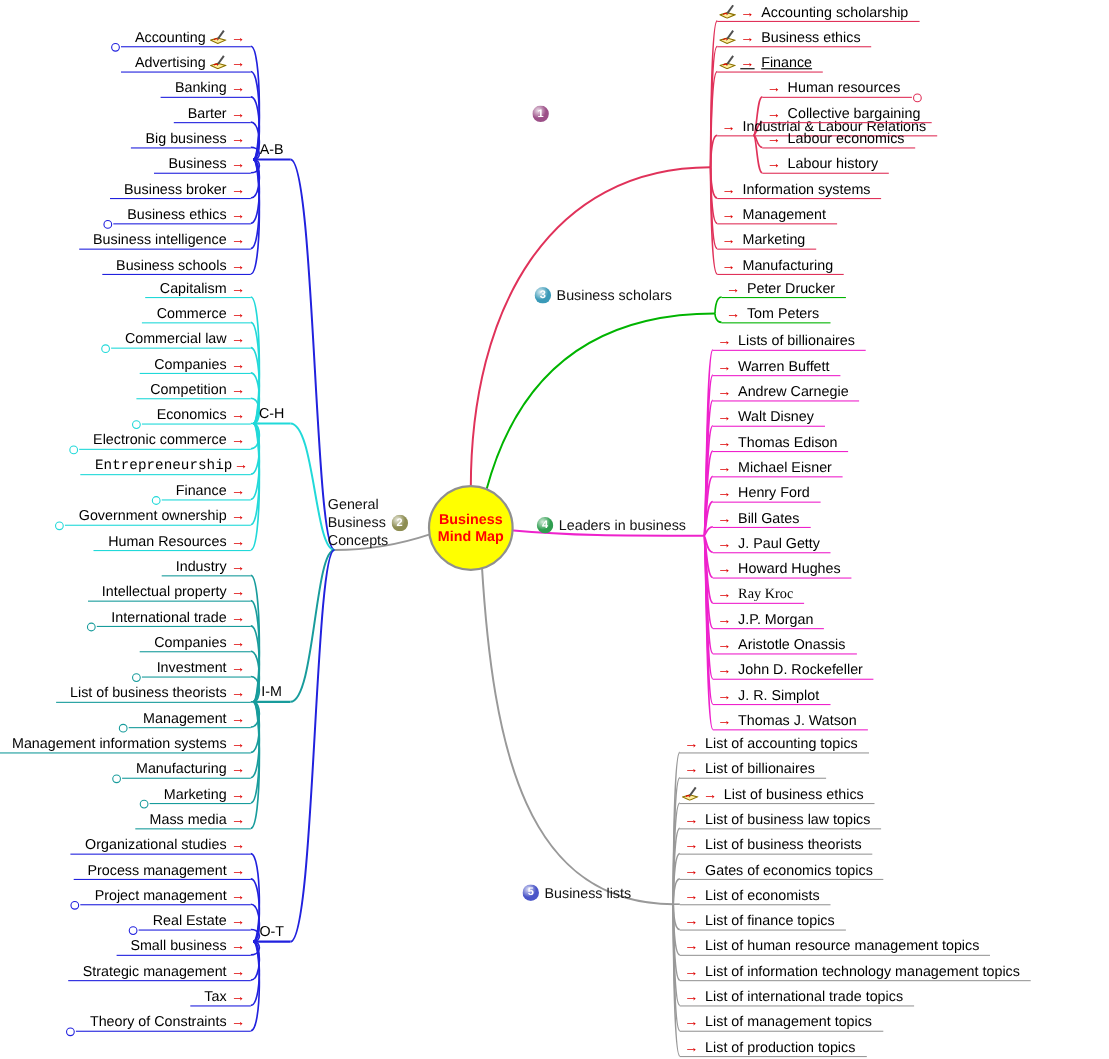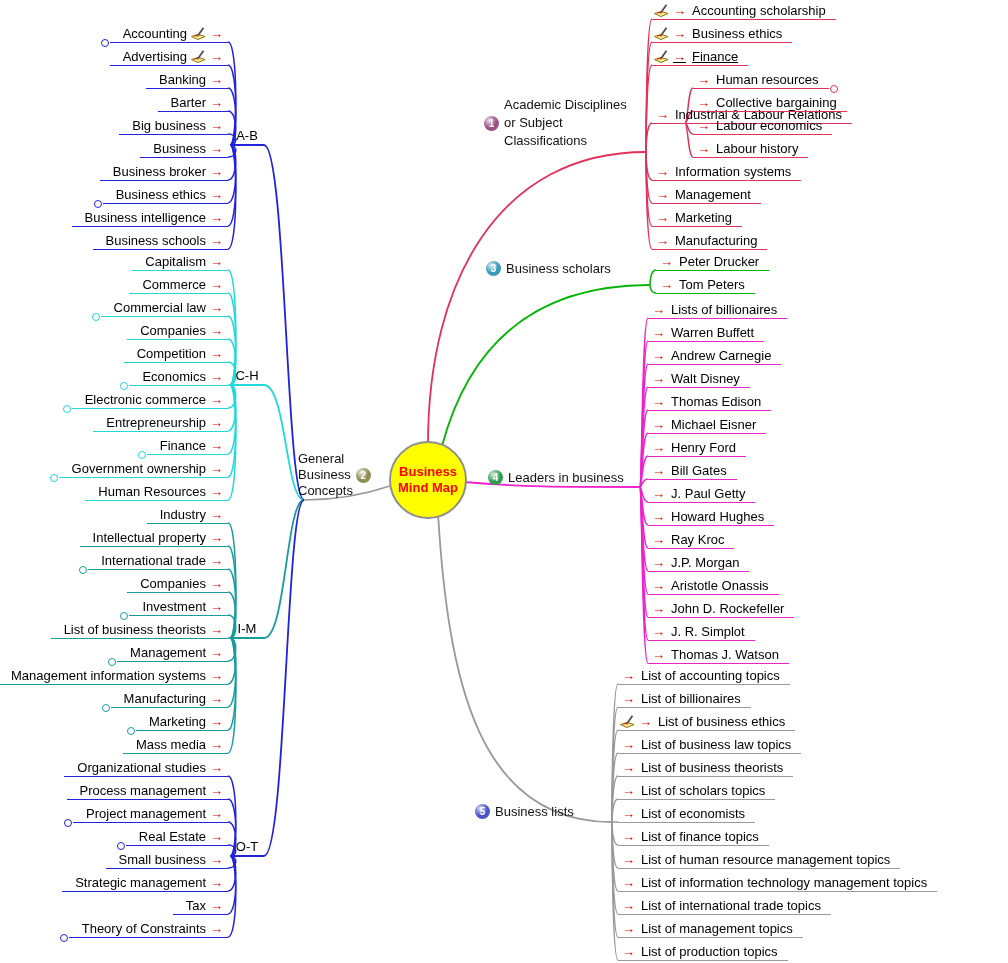--- a/index.html
+++ b/index.html
@@ -163,21 +163,21 @@
     <div class="item left" style="border-bottom-color: rgb(33, 33, 222); top: 210px; right: 780px;"><span class="lbl">Business intelligence</span><span class="arrow" style="color: rgb(221, 0, 0);">→</span></div>
     <div class="item left" style="border-bottom-color: rgb(33, 33, 222); top: 233px; right: 780px;"><span class="lbl">Business schools</span><span class="arrow" style="color: rgb(221, 0, 0);">→</span></div>
     <div class="letter-label" style="left: 230px; top: 368px; width: 34px;">C-H</div>
     <div class="item left" style="border-bottom-color: rgb(33, 217, 217); top: 254px; right: 780px;"><span class="lbl">Capitalism</span><span class="arrow" style="color: rgb(221, 0, 0);">→</span></div>
     <div class="item left" style="border-bottom-color: rgb(33, 217, 217); top: 277px; right: 780px;"><span class="lbl">Commerce</span><span class="arrow" style="color: rgb(221, 0, 0);">→</span></div>
     <div class="item left" style="border-bottom-color: rgb(33, 217, 217); top: 300px; right: 780px;"><span class="lbl">Commercial law</span><span class="arrow" style="color: rgb(221, 0, 0);">→</span><span class="endcap" style="border-color: rgb(33, 217, 217); left: -9px;"></span></div>
     <div class="item left" style="border-bottom-color: rgb(33, 217, 217); top: 323px; right: 780px;"><span class="lbl">Companies</span><span class="arrow" style="color: rgb(221, 0, 0);">→</span></div>
     <div class="item left" style="border-bottom-color: rgb(33, 217, 217); top: 346px; right: 780px;"><span class="lbl">Competition</span><span class="arrow" style="color: rgb(221, 0, 0);">→</span></div>
     <div class="item left" style="border-bottom-color: rgb(33, 217, 217); top: 369px; right: 780px;"><span class="lbl">Economics</span><span class="arrow" style="color: rgb(221, 0, 0);">→</span><span class="endcap" style="border-color: rgb(33, 217, 217); left: -9px;"></span></div>
     <div class="item left" style="border-bottom-color: rgb(33, 217, 217); top: 392px; right: 780px;"><span class="lbl">Electronic commerce</span><span class="arrow" style="color: rgb(221, 0, 0);">→</span><span class="endcap" style="border-color: rgb(33, 217, 217); left: -9px;"></span></div>
-    <div class="item left" style="border-bottom-color: rgb(33, 217, 217); top: 415px; right: 780px;"><span class="lbl">Entrepreneurship</span><span class="arrow" style="color: rgb(221, 0, 0);">→</span></div>
+    <div class="item left" style="border-bottom-color: rgb(33, 217, 217); top: 415px; right: 780px; font-family: Liberation Mono, monospace;"><span class="lbl">Entrepreneurship</span><span class="arrow" style="color: rgb(221, 0, 0);">→</span></div>
     <div class="item left" style="border-bottom-color: rgb(33, 217, 217); top: 438px; right: 780px; text-align: center;"><span class="lbl">Finance</span><span class="arrow" style="color: rgb(221, 0, 0);">→</span><span class="endcap" style="border-color: rgb(33, 217, 217); left: -9px;"></span></div>
     <div class="item left" style="border-bottom-color: rgb(33, 217, 217); top: 461px; right: 780px;"><span class="lbl">Government ownership</span><span class="arrow" style="color: rgb(221, 0, 0);">→</span><span class="endcap" style="border-color: rgb(33, 217, 217); left: -9px;"></span></div>
     <div class="item left" style="border-bottom-color: rgb(33, 217, 217); top: 484px; right: 780px;"><span class="lbl">Human Resources</span><span class="arrow" style="color: rgb(221, 0, 0);">→</span></div>
     <div class="letter-label" style="left: 230px; top: 621px; width: 34px;">I-M</div>
     <div class="item left" style="border-bottom-color: rgb(24, 156, 156); top: 507px; right: 780px;"><span class="lbl">Industry</span><span class="arrow" style="color: rgb(221, 0, 0);">→</span></div>
     <div class="item left" style="border-bottom-color: rgb(24, 156, 156); top: 530px; right: 780px;"><span class="lbl">Intellectual property</span><span class="arrow" style="color: rgb(221, 0, 0);">→</span></div>
     <div class="item left" style="border-bottom-color: rgb(24, 156, 156); top: 553px; right: 780px;"><span class="lbl">International trade</span><span class="arrow" style="color: rgb(221, 0, 0);">→</span><span class="endcap" style="border-color: rgb(24, 156, 156); left: -9px;"></span></div>
     <div class="item left" style="border-bottom-color: rgb(24, 156, 156); top: 576px; right: 780px;"><span class="lbl">Companies</span><span class="arrow" style="color: rgb(221, 0, 0);">→</span></div>
     <div class="item left" style="border-bottom-color: rgb(24, 156, 156); top: 599px; right: 780px;"><span class="lbl">Investment</span><span class="arrow" style="color: rgb(221, 0, 0);">→</span><span class="endcap" style="border-color: rgb(24, 156, 156); left: -9px;"></span></div>
     <div class="item left" style="border-bottom-color: rgb(24, 156, 156); top: 622px; right: 780px;"><span class="lbl">List of business theorists</span><span class="arrow" style="color: rgb(221, 0, 0);">→</span></div>
@@ -190,25 +190,20 @@
     <div class="item left" style="border-bottom-color: rgb(33, 33, 222); top: 760px; right: 780px;"><span class="lbl">Organizational studies</span><span class="arrow" style="color: rgb(221, 0, 0);">→</span></div>
     <div class="item left" style="border-bottom-color: rgb(33, 33, 222); top: 783px; right: 780px;"><span class="lbl">Process management</span><span class="arrow" style="color: rgb(221, 0, 0);">→</span></div>
     <div class="item left" style="border-bottom-color: rgb(33, 33, 222); top: 806px; right: 780px;"><span class="lbl">Project management</span><span class="arrow" style="color: rgb(221, 0, 0);">→</span><span class="endcap" style="border-color: rgb(33, 33, 222); left: -9px;"></span></div>
     <div class="item left" style="border-bottom-color: rgb(33, 33, 222); top: 829px; right: 780px;"><span class="lbl">Real Estate</span><span class="arrow" style="color: rgb(221, 0, 0);">→</span><span class="endcap" style="border-color: rgb(33, 33, 222); left: -9px;"></span></div>
     <div class="item left" style="border-bottom-color: rgb(33, 33, 222); top: 852px; right: 780px;"><span class="lbl">Small business</span><span class="arrow" style="color: rgb(221, 0, 0);">→</span></div>
     <div class="item left" style="border-bottom-color: rgb(33, 33, 222); top: 875px; right: 780px;"><span class="lbl">Strategic management</span><span class="arrow" style="color: rgb(221, 0, 0);">→</span></div>
     <div class="item left" style="border-bottom-color: rgb(33, 33, 222); top: 898px; right: 780px;"><span class="lbl">Tax</span><span class="arrow" style="color: rgb(221, 0, 0);">→</span></div>
     <div class="item left" style="border-bottom-color: rgb(33, 33, 222); top: 921px; right: 780px;"><span class="lbl">Theory of Constraints</span><span class="arrow" style="color: rgb(221, 0, 0);">→</span><span class="endcap" style="border-color: rgb(33, 33, 222); left: -9px;"></span></div>
     <div class="blabel" style="left: 484px; top: 96px;">
       <span class="badge" style="background: radial-gradient(circle at 35% 30%, rgba(255, 255, 255, 0.8), rgba(255, 255, 255, 0) 50%), rgb(156, 80, 136);">1</span>
-      <div class="multi">
-        <div>Academic Disciplines</div>
-        <div>or Subject</div>
-        <div>Classifications</div>
-      </div>
     </div>
     <div class="item right" style="border-bottom-color: rgb(224, 50, 90); top: 3px; left: 652px;"><svg width="15" height="13" viewBox="0 0 15 13">
         <polygon points="0.5,9.5 7,7.5 14,9.5 7,12.5" fill="#ffef9e" stroke="#8a7000" stroke-width="1"></polygon>
         <path d="M3.5,9.2 q2,-1.8 4,-0.2" fill="none" stroke="#e00000" stroke-width="1"></path>
         <line x1="12.5" y1="0.8" x2="7.2" y2="8.2" stroke="#505050" stroke-width="1.8"></line>
         <polygon points="6.6,9.3 7.8,8.6 6.2,10.2" fill="#202020"></polygon>
       </svg><span class="arrow" style="color: rgb(221, 0, 0);">→</span><span class="lbl">Accounting scholarship</span></div>
     <div class="item right" style="border-bottom-color: rgb(224, 50, 90); top: 26px; left: 652px;"><svg width="15" height="13" viewBox="0 0 15 13">
         <polygon points="0.5,9.5 7,7.5 14,9.5 7,12.5" fill="#ffef9e" stroke="#8a7000" stroke-width="1"></polygon>
         <path d="M3.5,9.2 q2,-1.8 4,-0.2" fill="none" stroke="#e00000" stroke-width="1"></path>
@@ -243,41 +238,41 @@
     <div class="item right" style="border-bottom-color: rgb(238, 34, 204); top: 302px; left: 648px;"><span class="arrow" style="color: rgb(221, 0, 0);">→</span><span class="lbl">Lists of billionaires</span></div>
     <div class="item right" style="border-bottom-color: rgb(238, 34, 204); top: 325px; left: 648px;"><span class="arrow" style="color: rgb(221, 0, 0);">→</span><span class="lbl">Warren Buffett</span></div>
     <div class="item right" style="border-bottom-color: rgb(238, 34, 204); top: 348px; left: 648px; text-align: center;"><span class="arrow" style="color: rgb(221, 0, 0);">→</span><span class="lbl">Andrew Carnegie</span></div>
     <div class="item right" style="border-bottom-color: rgb(238, 34, 204); top: 371px; left: 648px;"><span class="arrow" style="color: rgb(221, 0, 0);">→</span><span class="lbl">Walt Disney</span></div>
     <div class="item right" style="border-bottom-color: rgb(238, 34, 204); top: 394px; left: 648px;"><span class="arrow" style="color: rgb(221, 0, 0);">→</span><span class="lbl">Thomas Edison</span></div>
     <div class="item right" style="border-bottom-color: rgb(238, 34, 204); top: 417px; left: 648px;"><span class="arrow" style="color: rgb(221, 0, 0);">→</span><span class="lbl">Michael Eisner</span></div>
     <div class="item right" style="border-bottom-color: rgb(238, 34, 204); top: 440px; left: 648px;"><span class="arrow" style="color: rgb(221, 0, 0);">→</span><span class="lbl">Henry Ford</span></div>
     <div class="item right" style="border-bottom-color: rgb(238, 34, 204); top: 463px; left: 648px;"><span class="arrow" style="color: rgb(221, 0, 0);">→</span><span class="lbl">Bill Gates</span></div>
     <div class="item right" style="border-bottom-color: rgb(238, 34, 204); top: 486px; left: 648px;"><span class="arrow" style="color: rgb(221, 0, 0);">→</span><span class="lbl">J. Paul Getty</span></div>
     <div class="item right" style="border-bottom-color: rgb(238, 34, 204); top: 509px; left: 648px;"><span class="arrow" style="color: rgb(221, 0, 0);">→</span><span class="lbl">Howard Hughes</span></div>
-    <div class="item right" style="border-bottom-color: rgb(238, 34, 204); top: 532px; left: 648px;"><span class="arrow" style="color: rgb(221, 0, 0);">→</span><span class="lbl">Ray Kroc</span></div>
+    <div class="item right" style="border-bottom-color: rgb(238, 34, 204); top: 532px; left: 648px; font-family: Liberation Serif, serif;"><span class="arrow" style="color: rgb(221, 0, 0);">→</span><span class="lbl">Ray Kroc</span></div>
     <div class="item right" style="border-bottom-color: rgb(238, 34, 204); top: 555px; left: 648px;"><span class="arrow" style="color: rgb(221, 0, 0);">→</span><span class="lbl">J.P. Morgan</span></div>
     <div class="item right" style="border-bottom-color: rgb(238, 34, 204); top: 578px; left: 648px;"><span class="arrow" style="color: rgb(221, 0, 0);">→</span><span class="lbl">Aristotle Onassis</span></div>
     <div class="item right" style="border-bottom-color: rgb(238, 34, 204); top: 601px; left: 648px;"><span class="arrow" style="color: rgb(221, 0, 0);">→</span><span class="lbl">John D. Rockefeller</span></div>
     <div class="item right" style="border-bottom-color: rgb(238, 34, 204); top: 624px; left: 648px;"><span class="arrow" style="color: rgb(221, 0, 0);">→</span><span class="lbl">J. R. Simplot</span></div>
     <div class="item right" style="border-bottom-color: rgb(238, 34, 204); top: 647px; left: 648px;"><span class="arrow" style="color: rgb(221, 0, 0);">→</span><span class="lbl">Thomas J. Watson</span></div>
     <div class="blabel" style="left: 475px; top: 804px;">
       <span class="badge" style="background: radial-gradient(circle at 35% 30%, rgba(255, 255, 255, 0.8), rgba(255, 255, 255, 0) 50%), rgb(74, 85, 200);">5</span>
       <span>Business lists</span>
     </div>
     <div class="item right" style="border-bottom-color: rgb(153, 153, 153); top: 668px; left: 618px;"><span class="arrow" style="color: rgb(221, 0, 0);">→</span><span class="lbl">List of accounting topics</span></div>
     <div class="item right" style="border-bottom-color: rgb(153, 153, 153); top: 691px; left: 618px;"><span class="arrow" style="color: rgb(221, 0, 0);">→</span><span class="lbl">List of billionaires</span></div>
     <div class="item right" style="border-bottom-color: rgb(153, 153, 153); top: 714px; left: 618px;"><svg width="15" height="13" viewBox="0 0 15 13">
         <polygon points="0.5,9.5 7,7.5 14,9.5 7,12.5" fill="#ffef9e" stroke="#8a7000" stroke-width="1"></polygon>
         <path d="M3.5,9.2 q2,-1.8 4,-0.2" fill="none" stroke="#e00000" stroke-width="1"></path>
         <line x1="12.5" y1="0.8" x2="7.2" y2="8.2" stroke="#505050" stroke-width="1.8"></line>
         <polygon points="6.6,9.3 7.8,8.6 6.2,10.2" fill="#202020"></polygon>
       </svg><span class="arrow" style="color: rgb(221, 0, 0);">→</span><span class="lbl">List of business ethics</span></div>
     <div class="item right" style="border-bottom-color: rgb(153, 153, 153); top: 737px; left: 618px;"><span class="arrow" style="color: rgb(221, 0, 0);">→</span><span class="lbl">List of business law topics</span></div>
     <div class="item right" style="border-bottom-color: rgb(153, 153, 153); top: 760px; left: 618px;"><span class="arrow" style="color: rgb(221, 0, 0);">→</span><span class="lbl">List of business theorists</span></div>
-    <div class="item right" style="border-bottom-color: rgb(153, 153, 153); top: 783px; left: 618px;"><span class="arrow" style="color: rgb(221, 0, 0);">→</span><span class="lbl">List of scholars topics</span></div>
+    <div class="item right" style="border-bottom-color: rgb(153, 153, 153); top: 783px; left: 618px;"><span class="arrow" style="color: rgb(221, 0, 0);">→</span><span class="lbl">Gates of economics topics</span></div>
     <div class="item right" style="border-bottom-color: rgb(153, 153, 153); top: 806px; left: 618px;"><span class="arrow" style="color: rgb(221, 0, 0);">→</span><span class="lbl">List of economists</span></div>
     <div class="item right" style="border-bottom-color: rgb(153, 153, 153); top: 829px; left: 618px;"><span class="arrow" style="color: rgb(221, 0, 0);">→</span><span class="lbl">List of finance topics</span></div>
     <div class="item right" style="border-bottom-color: rgb(153, 153, 153); top: 852px; left: 618px;"><span class="arrow" style="color: rgb(221, 0, 0);">→</span><span class="lbl">List of human resource management topics</span></div>
     <div class="item right" style="border-bottom-color: rgb(153, 153, 153); top: 875px; left: 618px;"><span class="arrow" style="color: rgb(221, 0, 0);">→</span><span class="lbl">List of information technology management topics</span></div>
     <div class="item right" style="border-bottom-color: rgb(153, 153, 153); top: 898px; left: 618px;"><span class="arrow" style="color: rgb(221, 0, 0);">→</span><span class="lbl">List of international trade topics</span></div>
     <div class="item right" style="border-bottom-color: rgb(153, 153, 153); top: 921px; left: 618px;"><span class="arrow" style="color: rgb(221, 0, 0);">→</span><span class="lbl">List of management topics</span></div>
     <div class="item right" style="border-bottom-color: rgb(153, 153, 153); top: 944px; left: 618px;"><span class="arrow" style="color: rgb(221, 0, 0);">→</span><span class="lbl">List of production topics</span></div>
   </div>
 
 </body></html>

